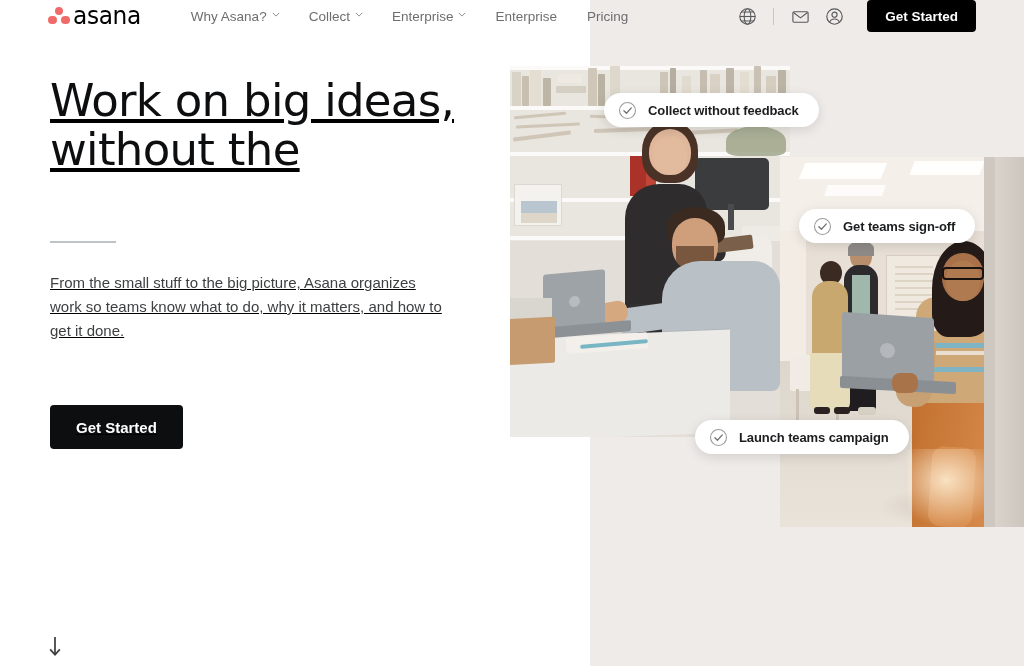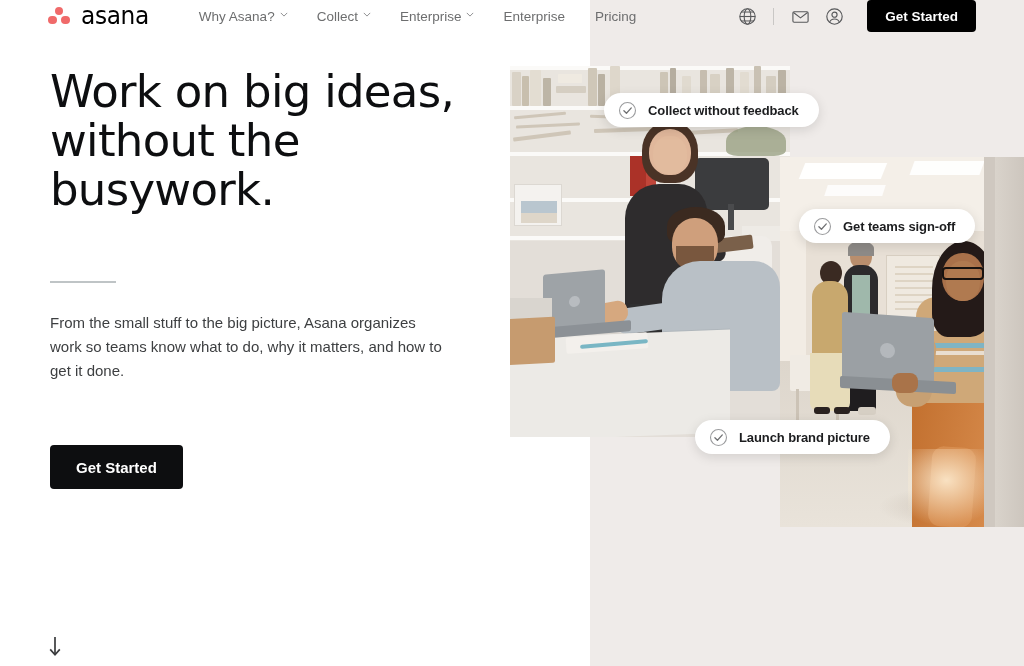--- a/index.html
+++ b/index.html
@@ -23,21 +23,21 @@
     left:590px; top:0; width:434px; height:666px;
     background:#efebe9;
   }
 
   
   .navbar {
     position:absolute; left:0; top:0; width:1024px; height:32px;
     display:flex; align-items:center; z-index:40;
   }
   .logo {
-    display:flex; align-items:center; gap:10px;
+    display:flex; align-items:center; gap:2px;
     margin-left:48px; height:32px;
   }
   .logo-mark { position:relative; width:22px; height:19px; }
   .logo-mark i {
     position:absolute; display:block; border-radius:50%;
     background:#f06a6a;
   }
   .logo-mark i.d1 { width:8.6px; height:8.6px; left:6.7px; top:0px; }
   .logo-mark i.d2 { width:8.6px; height:8.6px; left:0px;   top:9.2px; }
   .logo-mark i.d3 { width:8.6px; height:8.6px; left:13.2px;top:9.2px; }
@@ -69,21 +69,21 @@
   }
   .vdiv { width:1px; height:17px; background:#c9c7c5; margin:0 9px; }
   .cta-nav {
     background:#000; color:#fff; font-size:13.5px; font-weight:700;
     padding:0 18px; height:32px; display:flex; align-items:center;
     justify-content:center; border-radius:4px; margin-left:16px;
     cursor:pointer; white-space:nowrap;
   }
 
   
-  .hero-left { position:absolute; left:50px; top:67px; width:450px; z-index:20; }
+  .hero-left { position:absolute; left:50px; top:76px; width:450px; z-index:20;text-decoration:underline; }
   .headline {
     font-size:45px; line-height:49px; color:#0d0e10; font-weight:400;
     letter-spacing:-0.7px;
     font-family:"DejaVu Sans", sans-serif;
   }
   .rule { width:66px; height:2px; background:#bfc4c6; margin-top:67px; }
   .subcopy {
     margin-top:28px; font-size:15px; line-height:24px;
     color:#3d3f41; width:392px;
   }
@@ -577,21 +577,20 @@
 
       <div class="cta-nav">Get Started</div>
 
     </div>
   </nav>
 
   <div class="hero-left">
     <h1 class="headline">
       <span>Work on big ideas,</span><br>
       <span>without the</span><br>
-      <span>busywork.</span>
     </h1>
 
     <div class="rule"></div>
 
     <p class="subcopy">From the small stuff to the big picture, Asana organizes work so teams know what to do, why it matters, and how to get it done.</p>
 
     <div class="btn-row">
       <div class="btn-primary">Get Started</div>
 
     </div>
@@ -624,16 +623,16 @@
     <span class="txt">Get teams sign-off</span>
   </div>
 
   <div class="pill pill-3">
     <span class="check-ico">
       <svg width="19" height="19" viewBox="0 0 20 20">
         <circle cx="10" cy="10" r="8.4" fill="none" stroke="#9b9c9e" stroke-width="1.15"></circle>
         <path d="M6.2 10.2 L8.9 12.9 L14 7.3" fill="none" stroke="#6f7072" stroke-width="1.35" stroke-linecap="round" stroke-linejoin="round"></path>
       </svg>
     </span>
-    <span class="txt">Launch brand picture</span>
+    <span class="txt">Launch teams campaign</span>
   </div>
 
 </div>
 
 </body></html>

